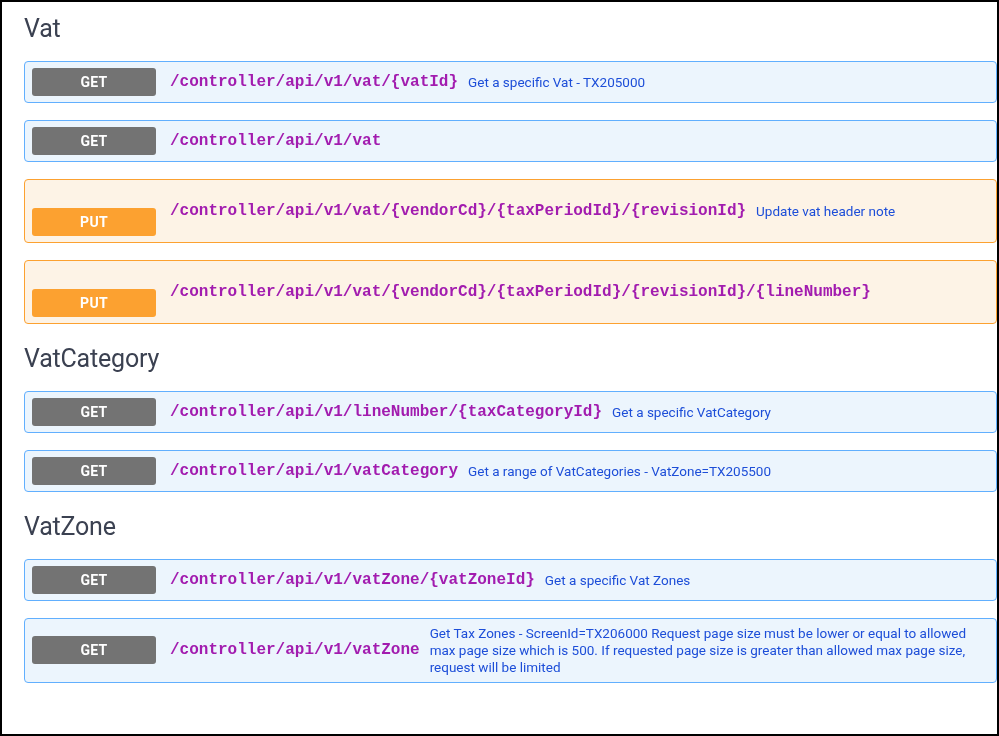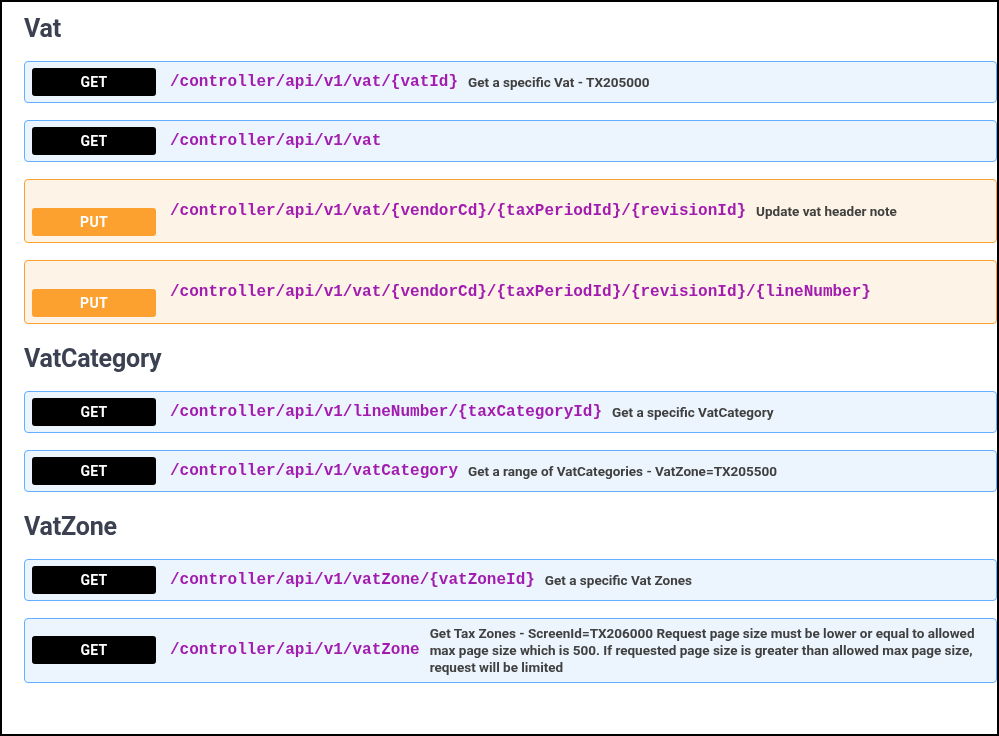--- a/index.html
+++ b/index.html
@@ -11,21 +11,21 @@
     width: 999px;
     height: 736px;
     overflow: hidden;
     border: 2px solid #000;
   }
   .page {
     padding: 0 0 0 22px;
   }
   .tag-title {
     font-size: 25px;
-    font-weight: 700;
+    font-weight: 400;
     color: #3b4151;
     margin: 12px 0 18px 0;
     letter-spacing: -0.2px;
   }
   .tag-title.mt { margin-top: 20px; }
   .ops { display: flex; flex-direction: column; gap: 17px; }
   .op {
     display: flex;
     align-items: center;
     border-radius: 4px;
@@ -41,37 +41,36 @@
     height: 28px;
     border-radius: 3px;
     color: #fff;
     font-weight: 700;
     font-size: 14px;
     display: flex;
     align-items: center;
     justify-content: center;
     letter-spacing: 0.3px;
   }
-  .method.get { background: #000000; }
+  .method.get { background: #737373; }
   .method.put { background: #fca130; margin-top: 22px; }
   .path {
     font-family: ui-monospace, SFMono-Regular, "SF Mono", Menlo, Consolas, "Liberation Mono", monospace;
     font-weight: 700;
     font-size: 16px;
     color: #a21caf;
     margin: 0 10px 0 14px;
     white-space: nowrap;
   }
   .summary {
     font-size: 13.5px;
-    color: #404040;
+    color: #1d4ed8;
     line-height: 1.25;
     flex: 1 1 auto;
     min-width: 0;
-    font-weight: bold;
   }
 </style>
 </head>
 <body>
 
 <div class="page">
 
   <h2 class="tag-title">Vat</h2>
   <div class="ops">
 

